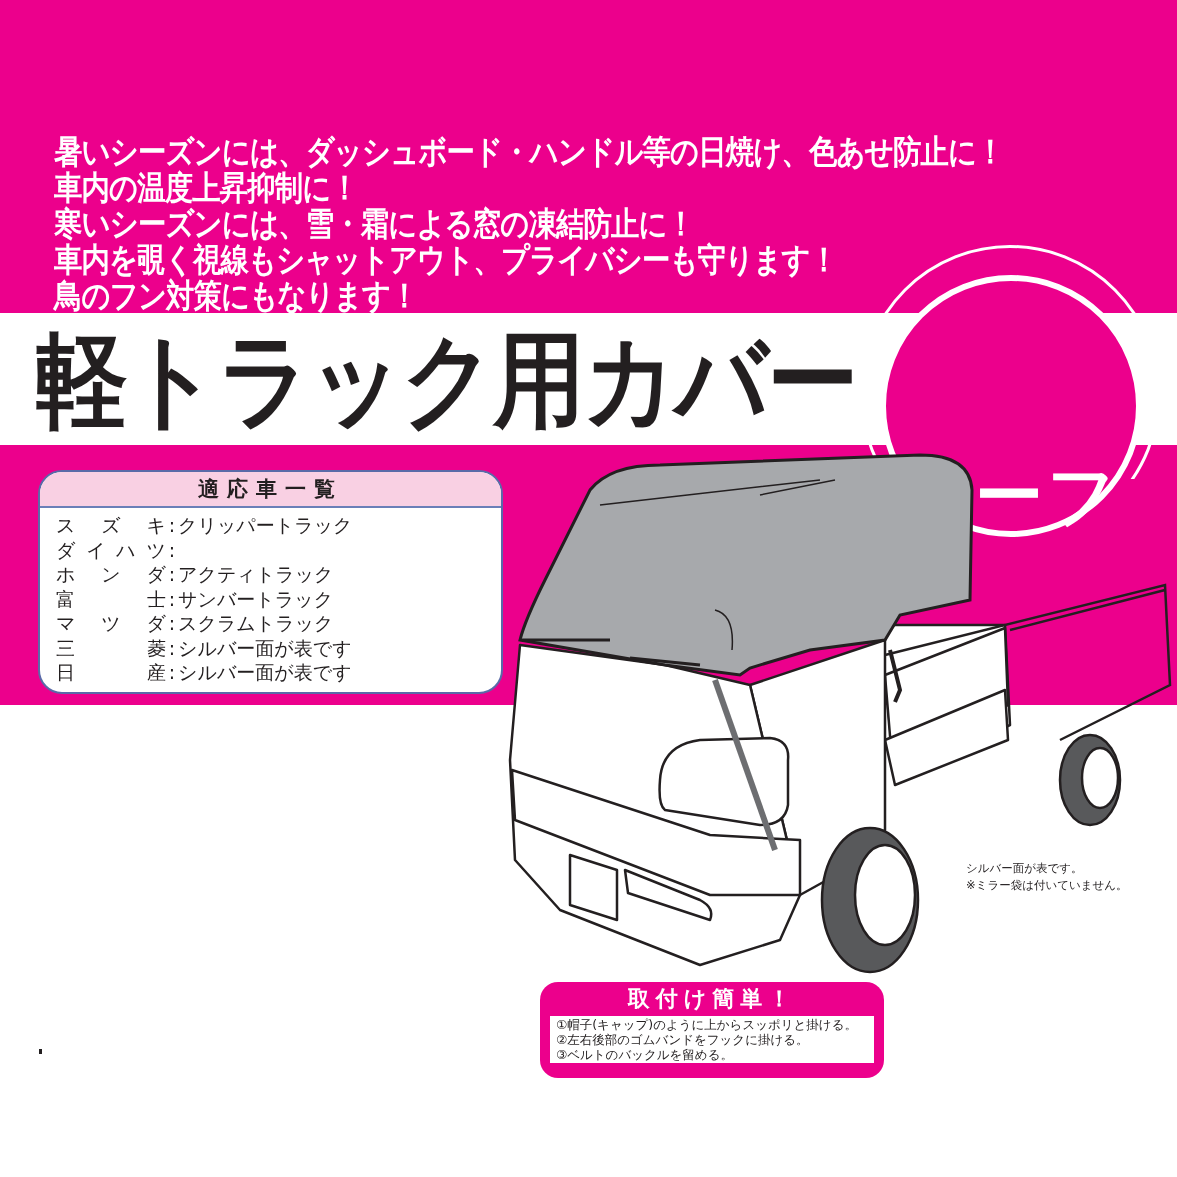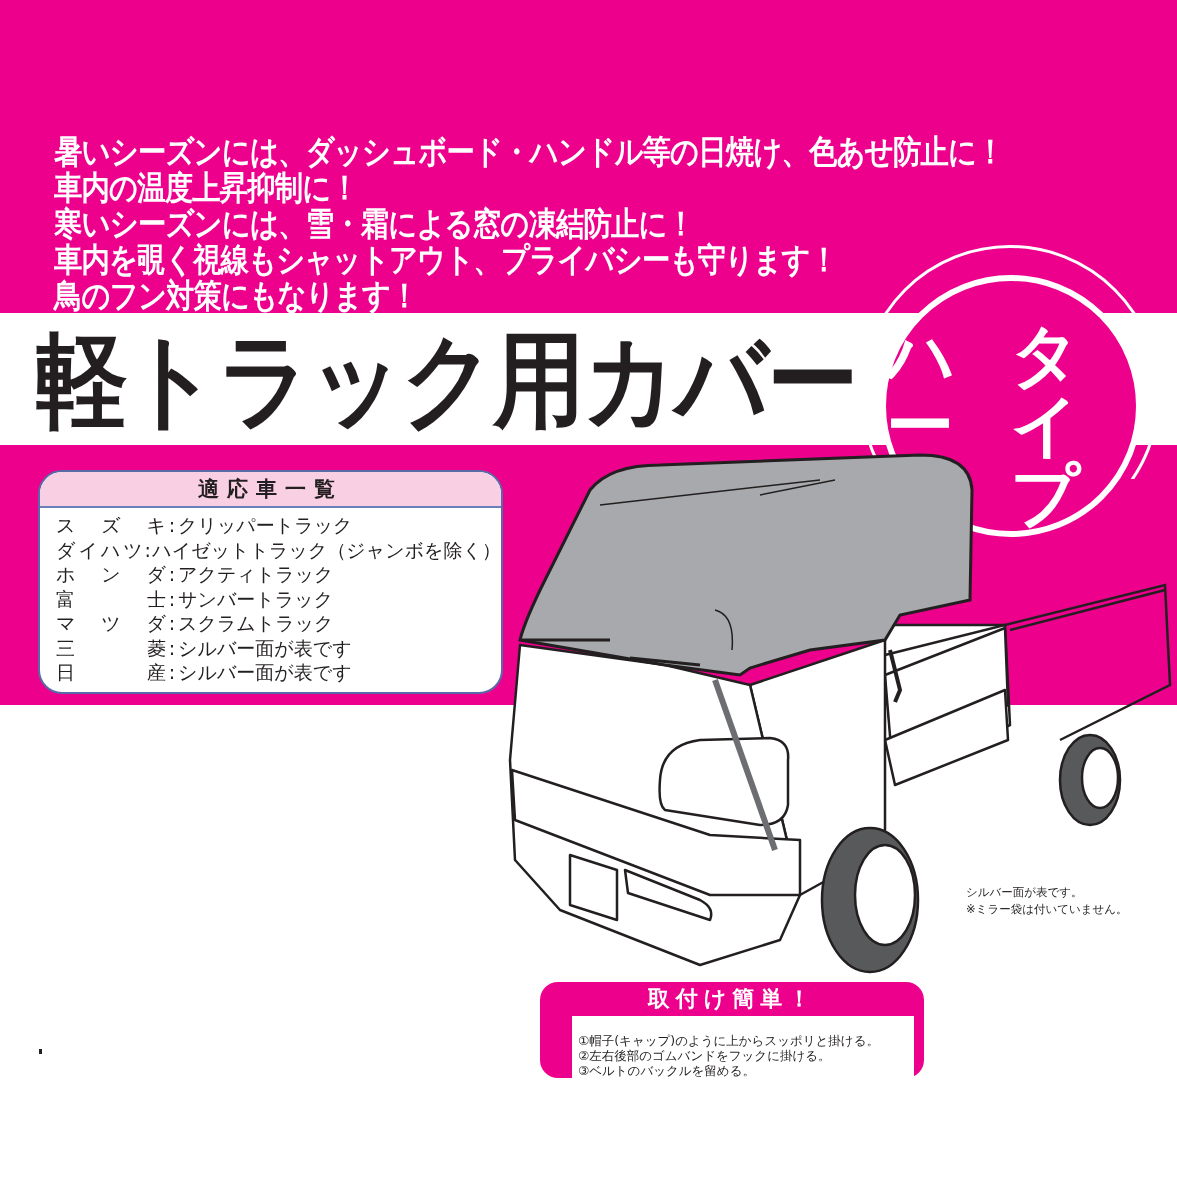--- a/index.html
+++ b/index.html
@@ -47,28 +47,28 @@
     height: 34px; background: #f9d0e3; border-bottom: 2px solid #6b7fb8;
     text-align: center; font-size: 21px; font-weight: bold; color: #231f20; line-height: 34px; letter-spacing: 8px;
   }
   .compat-rows { padding: 5px 0 0 16px; }
   .compat-row { display: flex; font-size: 19px; line-height: 24.5px; color: #231f20; white-space: nowrap; }
   .maker { width: 110px; display: flex; justify-content: space-between; }
   .colon { width: 12px; text-align: center; }
 
   .truck { position: absolute; left: 500px; top: 440px; width: 677px; height: 550px; }
 
-  .notes { position: absolute; left: 966px; top: 884px; font-size: 11.5px; line-height: 17px; color: #231f20; }
+  .notes { position: absolute; left: 966px; top: 860px; font-size: 11.5px; line-height: 17px; color: #231f20; }
 
   .install {
-    position: absolute; left: 540px; top: 982px; width: 384px; height: 96px;
+    position: absolute; left: 540px; top: 982px; width: 344px; height: 96px;
     background: #ec008c; border-radius: 18px; box-sizing: border-box; padding: 0 10px;
   }
   .install-title { text-align: center; color: #ffffff; font-weight: bold; font-size: 22px; line-height: 34px; letter-spacing: 6px; }
-  .install-steps { background: #ffffff; padding: 17px 6px; margin-left: 22px; }
+  .install-steps { background: #ffffff; padding: 1px 6px; }
   .install-step { font-size: 12.5px; line-height: 15px; color: #231f20; white-space: nowrap; }
 
   .dot { position: absolute; left: 39px; top: 1049px; width: 3px; height: 5px; background: #231f20; }
 </style>
 </head>
 <body>
 
 <div class="band-top pink"></div>
 <div class="band-title"></div>
 <div class="band-mid pink"></div>
@@ -79,21 +79,20 @@
   <li>寒いシーズンには、雪・霜による窓の凍結防止に！</li>
   <li>車内を覗く視線もシャットアウト、プライバシーも守ります！</li>
   <li>鳥のフン対策にもなります！</li>
 </ul>
 
 <div class="title">軽トラック用カバー</div>
 
 <div class="badge-ring-outer"></div>
 <div class="badge">
   <div class="badge-line">ハーフ</div>
-  <div class="badge-line">タイプ</div>
 </div>
 
 <div class="compat">
   <div class="compat-head">適応車一覧</div>
   <div class="compat-rows">
     <div class="compat-row">
       <span class="maker">
           <span>ス</span>
           <span>ズ</span>
           <span>キ</span>
@@ -102,21 +101,20 @@
         <span>クリッパートラック</span>
     </div>
     <div class="compat-row">
       <span class="maker">
           <span>ダ</span>
           <span>イ</span>
           <span>ハ</span>
           <span>ツ</span>
         </span>
         <span class="colon">:</span>
-        <span>ハイゼットトラック（ジャンボを除く）</span>
     </div>
     <div class="compat-row">
       <span class="maker">
           <span>ホ</span>
           <span>ン</span>
           <span>ダ</span>
         </span>
         <span class="colon">:</span>
         <span>アクティトラック</span>
     </div>

